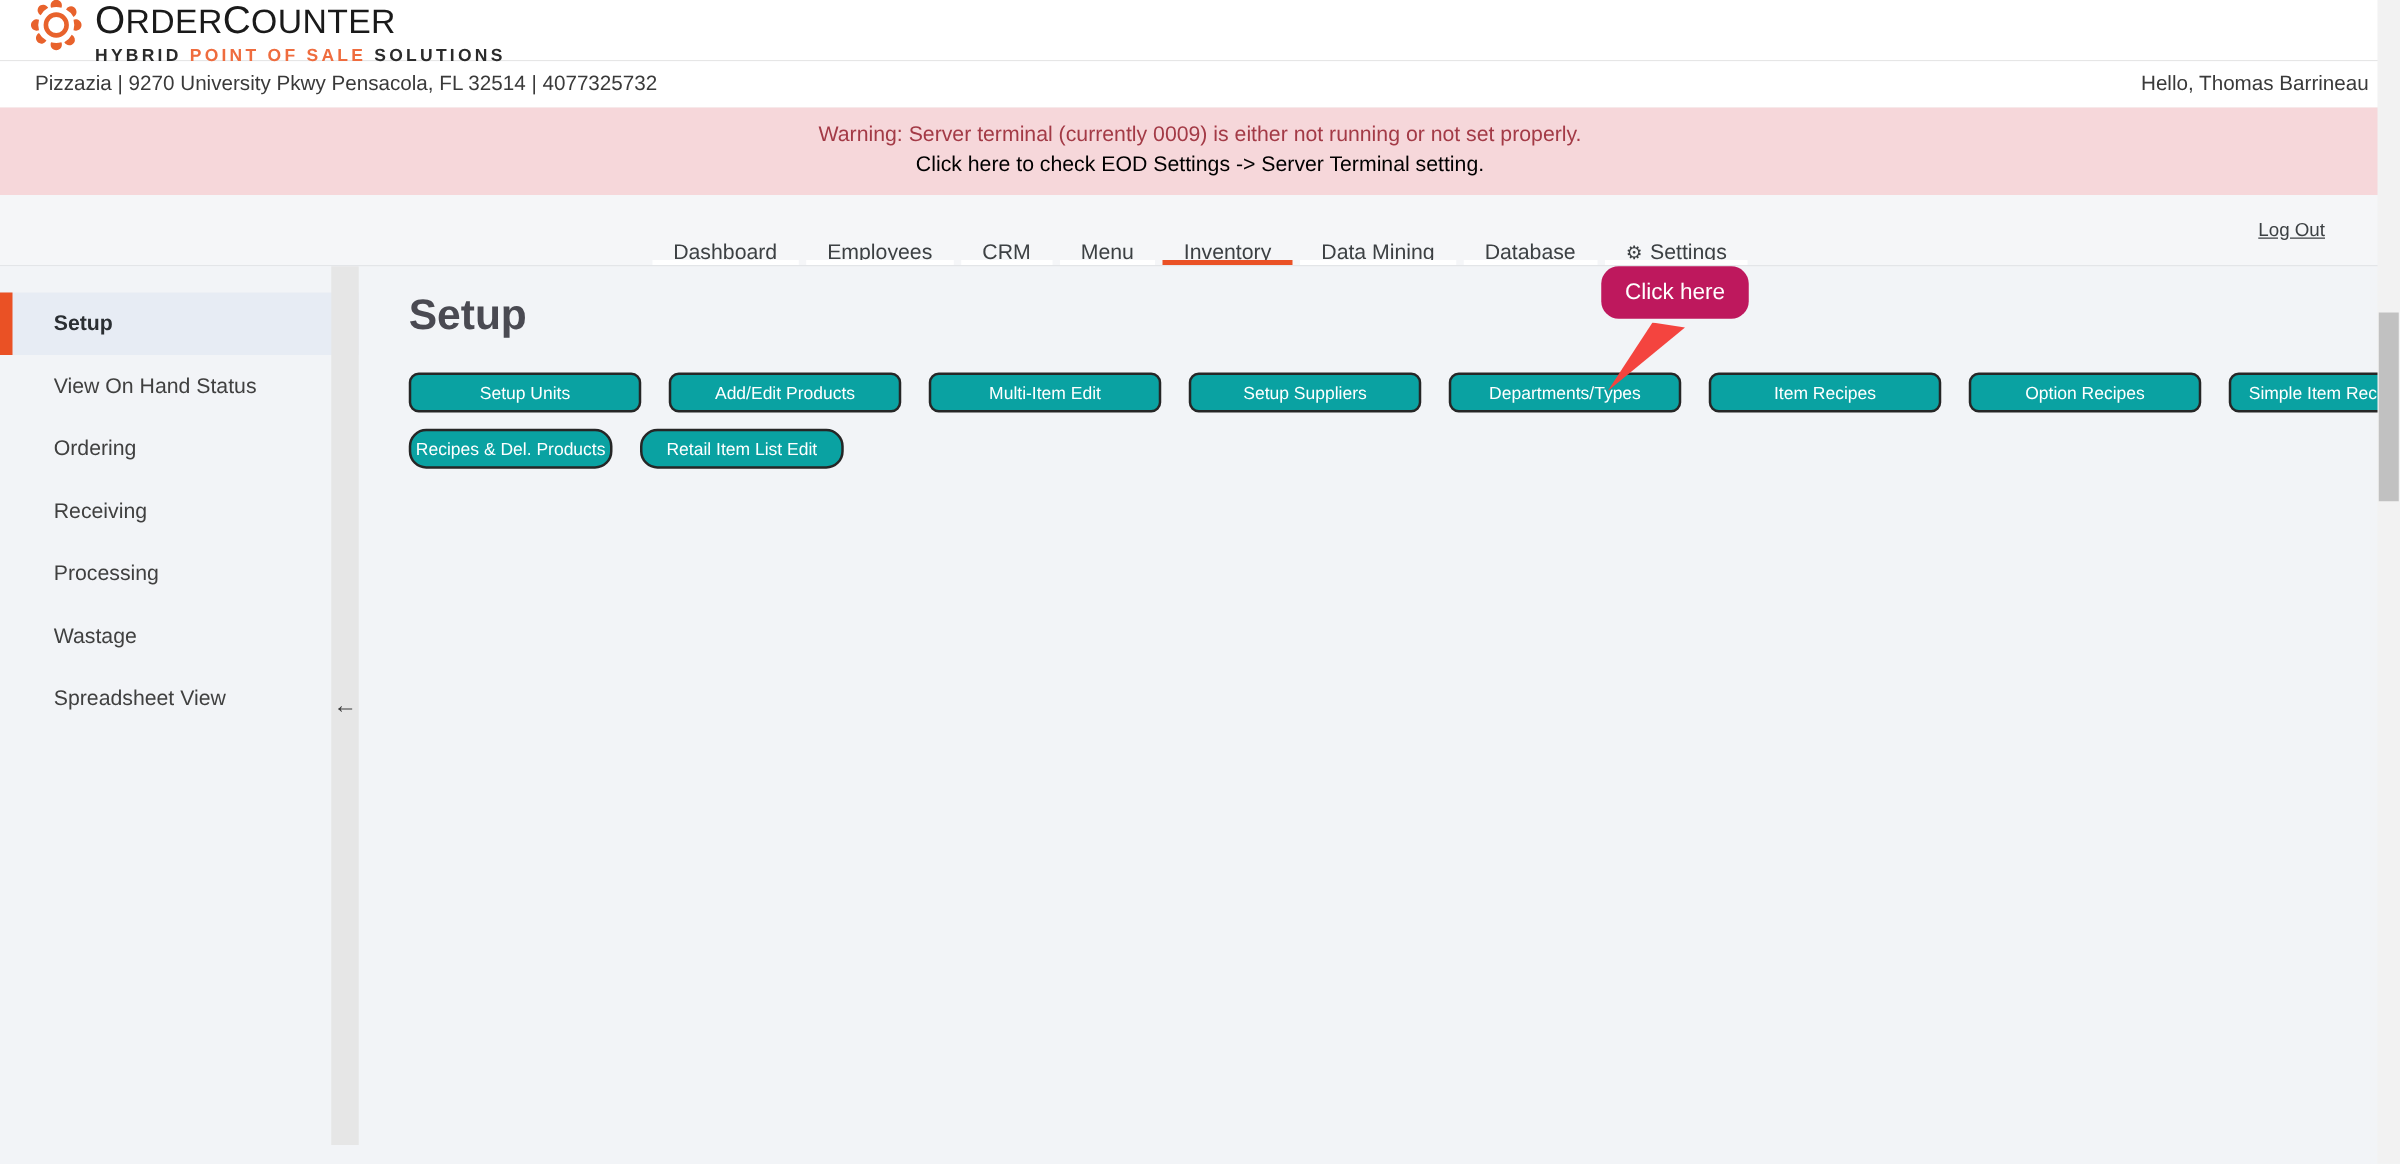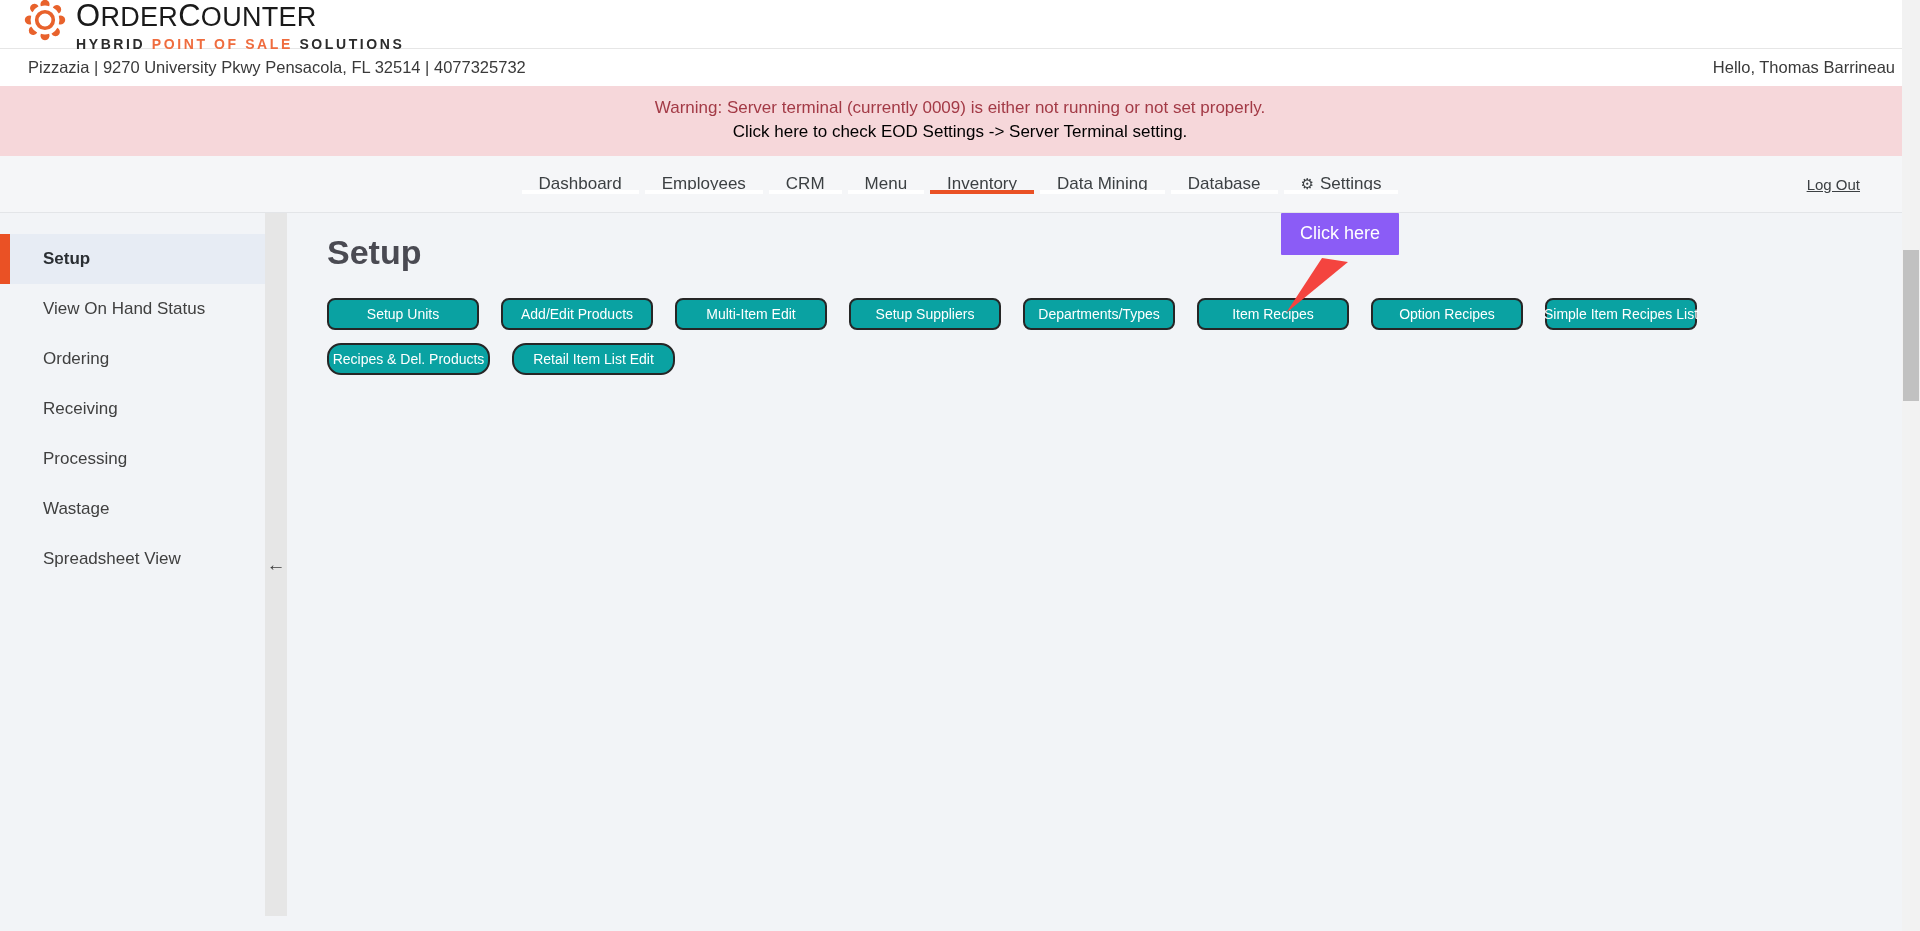--- a/index.html
+++ b/index.html
@@ -75,21 +75,21 @@
     height: 57px;
     display: flex;
     align-items: center;
     position: relative;
     border-bottom: 1px solid #e3e5e8;
   }
   .nav-tabs {
     display: flex;
     margin: 0 auto;
     height: 100%;
-    align-items: center;
+    align-items: flex-end;
   }
   .nav-tab {
     padding: 0 20px;
     display: flex;
     align-items: center;
     justify-content: center;
     font-size: 17px;
     color: #3c4043;
     position: relative;
     cursor: pointer;
@@ -187,39 +187,39 @@
     padding: 0 18px;
     font-size: 14px;
     font-family: "Liberation Sans", sans-serif;
     cursor: pointer;
     white-space: nowrap;
     display: flex;
     align-items: center;
     justify-content: center;
     min-width: 80px;
   }
-  .teal-btn.w1 { width: 152px; }
+  .teal-btn.w1 { width: 186px; }
   .teal-btn.w2 { width: 163px; border-radius: 14px; }
 
   
   .callout {
     position: absolute;
     left: 994px;
     top: 0px;
     width: 118px;
     z-index: 20;
     pointer-events: none;
   }
   .callout-box {
-    background: #8b5cf6;
+    background: #be185d;
     color: #ffffff;
     font-size: 18px;
     text-align: center;
     padding: 10px 8px 11px 8px;
-    border-radius: 1px;
+    border-radius: 14px;
   }
   .callout-tail {
     position: absolute;
     left: 5px;
     top: 45px;
     width: 70px;
     height: 55px;
   }
 
   

